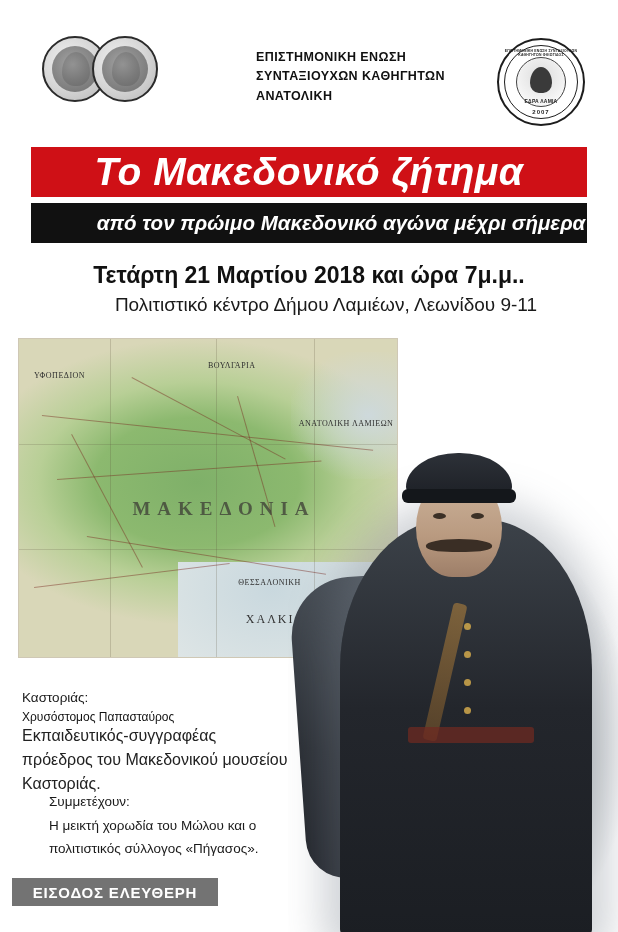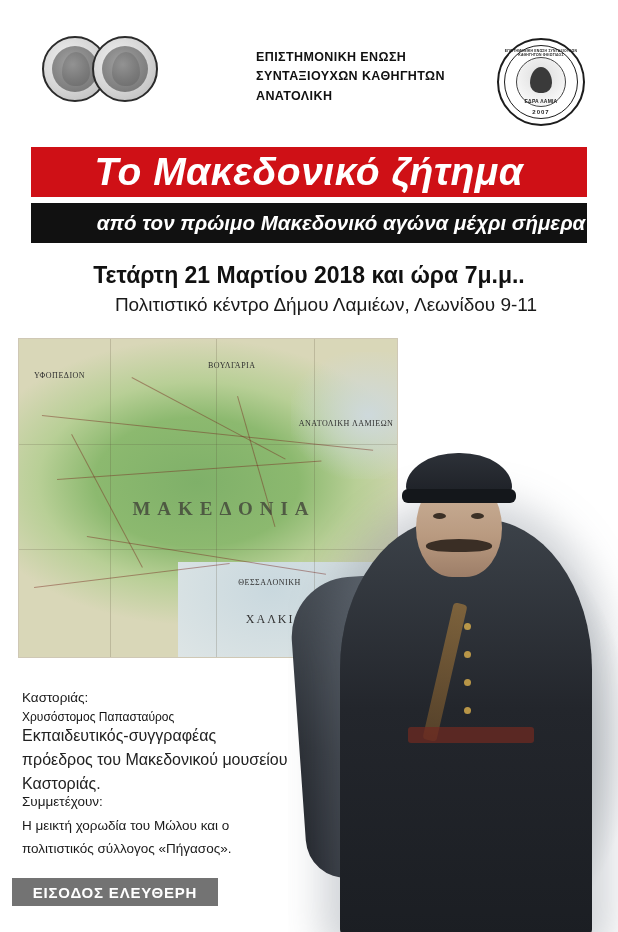--- a/index.html
+++ b/index.html
@@ -424,20 +424,21 @@
   .participants-block {
     position: absolute;
     left: 22px;
     top: 790px;
     width: 320px;
   }
   .participants-block .line {
     font-size: 13.5px;
     color: #1a1a1a;
     line-height: 1.75;
+    margin-left: 27px;
   }
 
   .entry-banner {
     position: absolute;
     left: 12px;
     top: 878px;
     width: 206px;
     height: 28px;
     background: #737373;
     display: flex;

